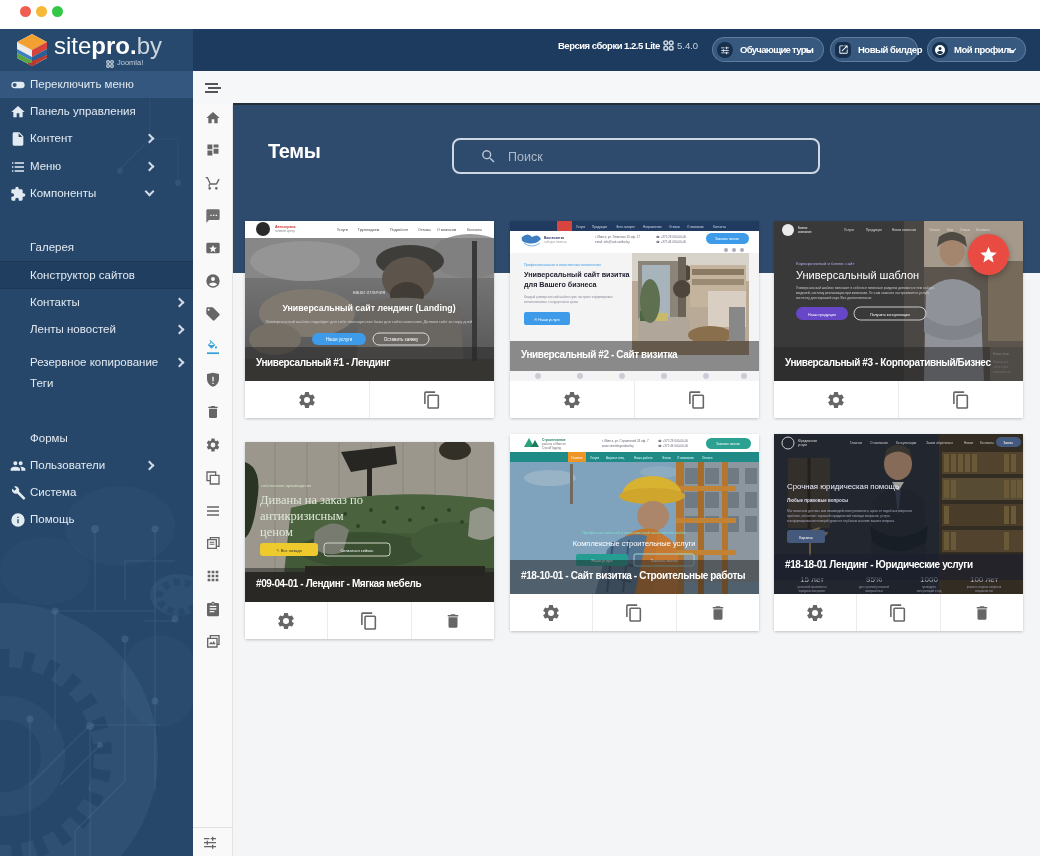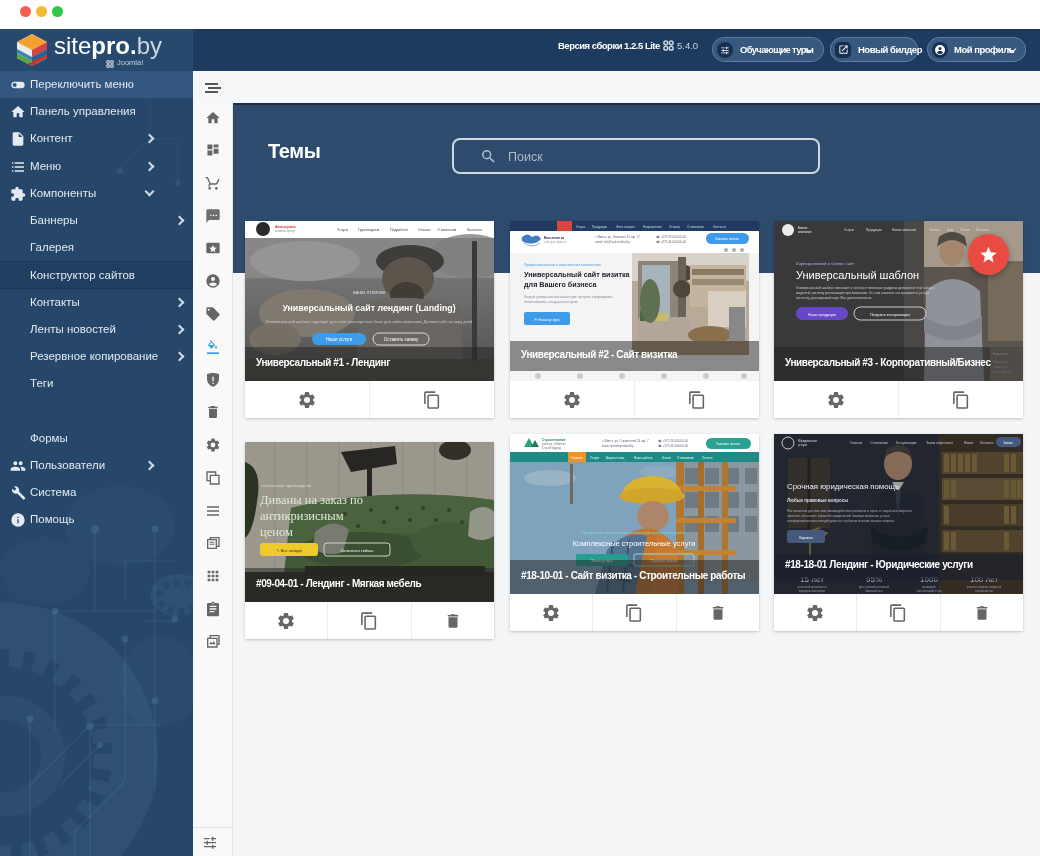--- a/index.html
+++ b/index.html
@@ -201,39 +201,35 @@
       <span class="lbl">Меню</span>
         <i class="chev-r" style="left:146px;"></i>
     </div>
     <div class="mi" style="top:108.8px;">
       <svg class="ico" viewBox="0 0 24 24">
           <path fill="#e2eaf2" d="M20.5 11H19V7a2 2 0 0 0-2-2h-4V3.5a2.5 2.5 0 0 0-5 0V5H4a2 2 0 0 0-2 2v3.8h1.5a2.7 2.7 0 0 1 0 5.4H2V20a2 2 0 0 0 2 2h3.8v-1.5a2.7 2.7 0 0 1 5.4 0V22H17a2 2 0 0 0 2-2v-4h1.5a2.5 2.5 0 0 0 0-5z"></path>
         </svg>
       <span class="lbl">Компоненты</span>
       <i class="chev-r" style="left:146px;transform:rotate(135deg);top:8px;"></i>
     </div>
-    <div class="mi sub" style="top:136px;">
-        <span class="lbl">Баннеры</span>
-        <i class="chev-r" style="left:176px;"></i>
-      </div>
     <div class="mi sub" style="top:163.2px;">
         <span class="lbl">Галерея</span>
       </div>
     <div class="mi sub" style="top:190.4px;height:27.2px;line-height:27.2px;background:#203f60;border-top:1px solid #1b3753;border-bottom:1px solid #1b3753;">
         <span class="lbl">Конструктор сайтов</span>
       </div>
     <div class="mi sub" style="top:217.6px;">
         <span class="lbl">Контакты</span>
         <i class="chev-r" style="left:176px;"></i>
       </div>
     <div class="mi sub" style="top:244.8px;">
         <span class="lbl">Ленты новостей</span>
         <i class="chev-r" style="left:176px;"></i>
       </div>
-    <div class="mi sub" style="top:272px;padding-left:31px;">
+    <div class="mi sub" style="top:278px;padding-left:31px;">
         <span class="lbl">Резервное копирование</span>
         <i class="chev-r" style="left:176px;"></i>
       </div>
     <div class="mi sub" style="top:299.2px;">
         <span class="lbl">Теги</span>
       </div>
     <div class="mi sub" style="top:353.6px;">
         <span class="lbl">Формы</span>
       </div>
     <div class="mi" style="top:408px;">

